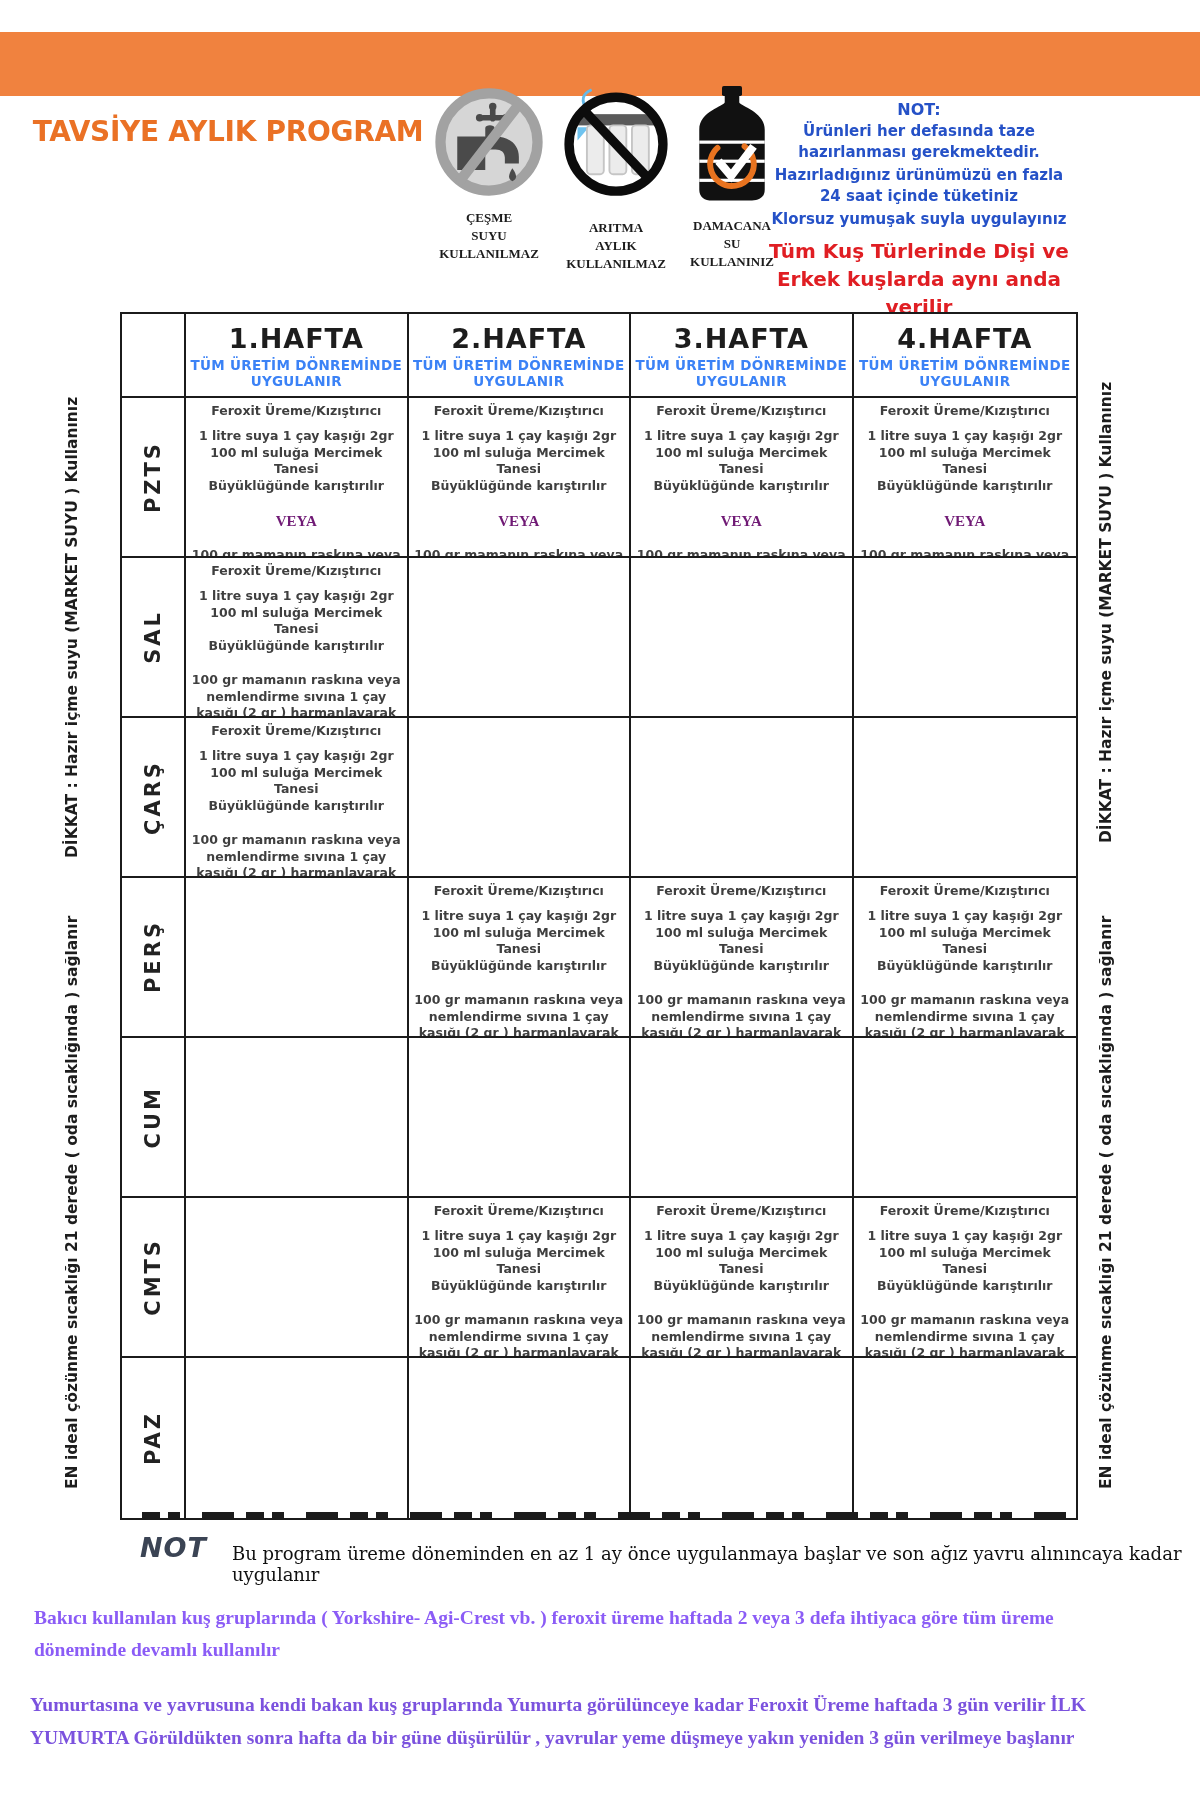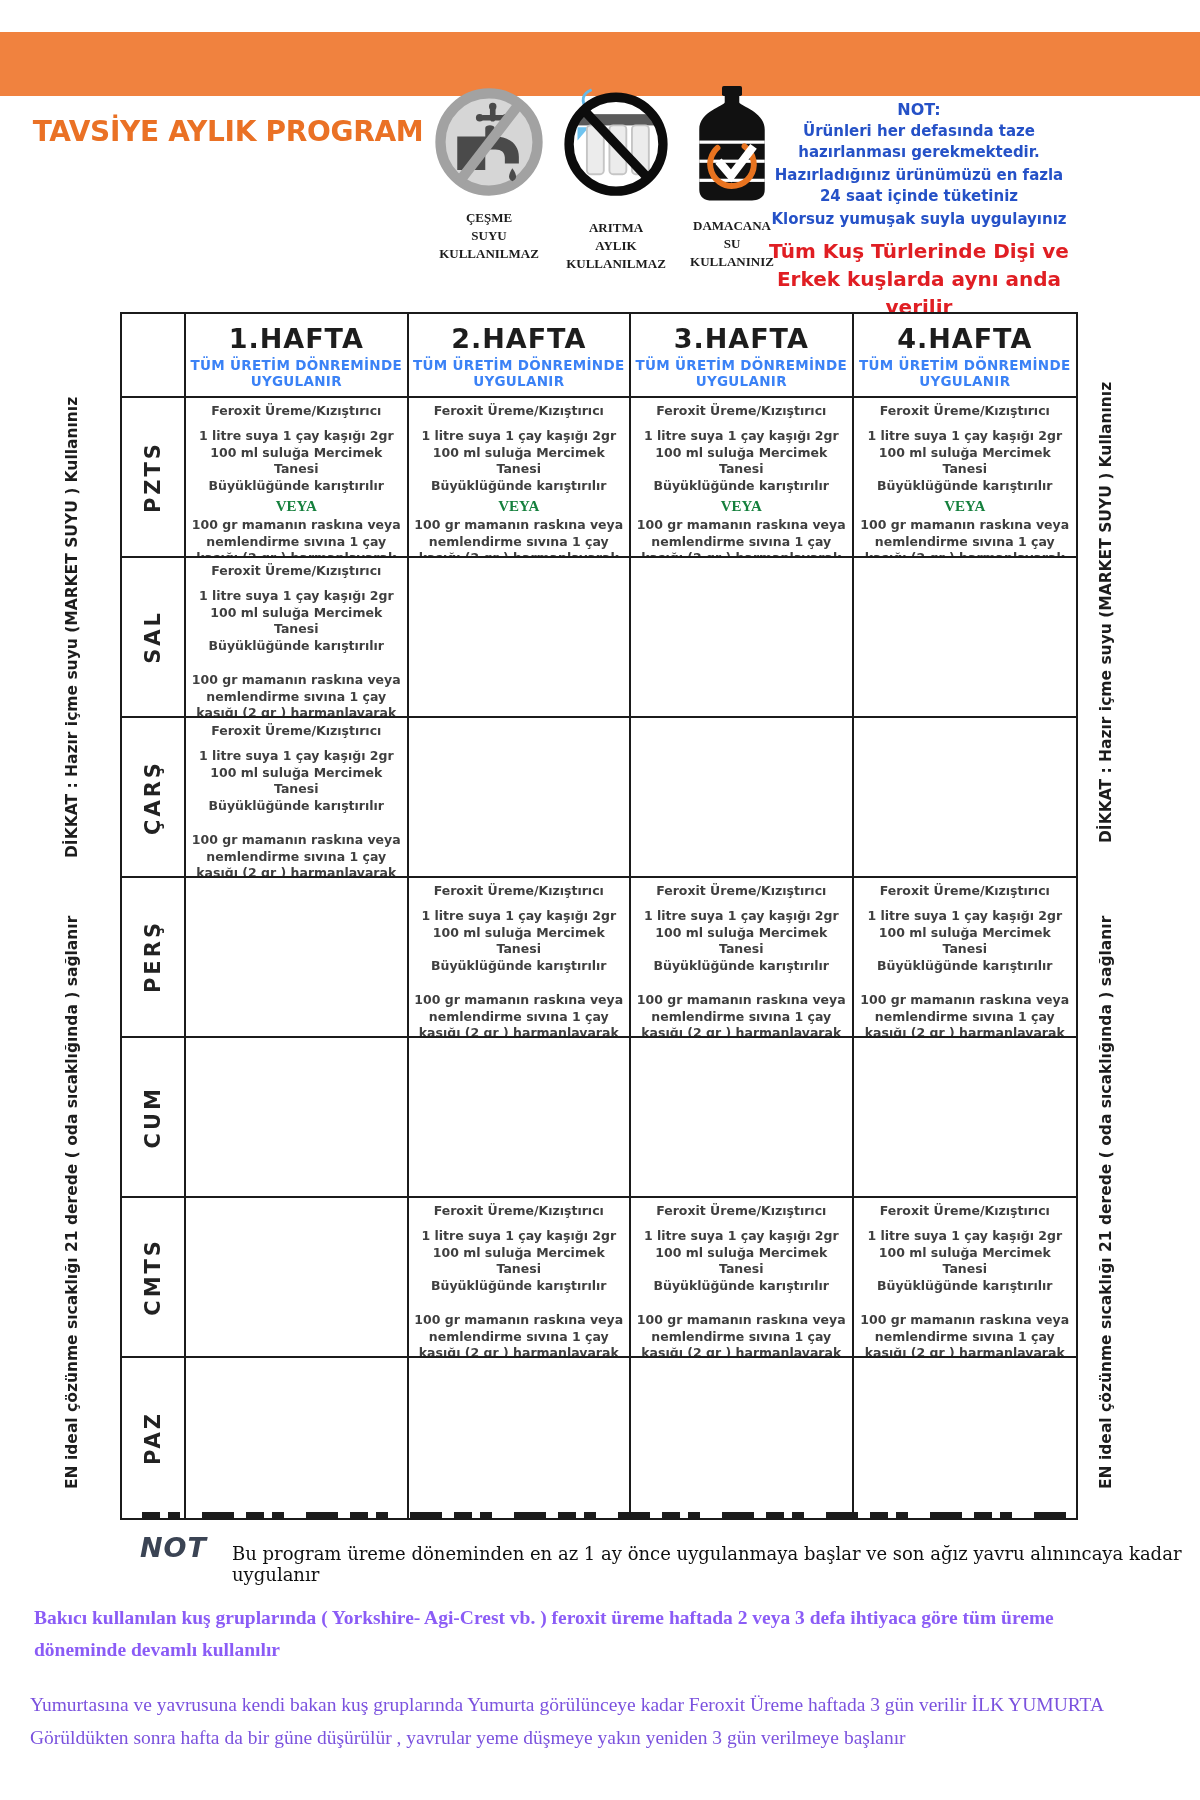--- a/index.html
+++ b/index.html
@@ -40,35 +40,35 @@
   .cell:nth-child(n+36){border-bottom:none;}
   .header-cell{text-align:center;padding-top:9px;}
   .week-title{font-size:27px;font-weight:700;letter-spacing:1px;color:#1d1d1d;}
   .week-sub{font-size:13.5px;font-weight:700;letter-spacing:0.3px;margin-top:3px;color:#3b82f6;}
   .day-cell{display:flex;align-items:center;justify-content:center;}
   .day-label{writing-mode:vertical-rl;transform:rotate(180deg);
     font-size:21px;font-weight:700;letter-spacing:3px;color:#222;}
   .data-cell{padding:5px 3px;font-size:12.5px;font-weight:600;line-height:1.34;color:#3f3f3f;text-align:center;}
   .c-line1{margin-bottom:8px;}
   .c-para{white-space:pre-line;}
-  .c-veya{color:#15803d;font-family:"Liberation Serif",serif;font-weight:700;font-size:15px;margin:1px 0;}
+  .c-veya{color:#701a75;font-family:"Liberation Serif",serif;font-weight:700;font-size:15px;margin:16px 0;}
   .c-gap{height:17px;}
 
   .clip-artifact{position:absolute;left:142px;top:1512px;width:930px;height:6px;
     background:repeating-linear-gradient(90deg,#1b1b1b 0 18px,transparent 18px 26px,#1b1b1b 26px 38px,
       transparent 38px 60px,#1b1b1b 60px 92px,transparent 92px 104px);}
 
   .not-label{position:absolute;left:140px;top:1532px;font-style:italic;font-weight:700;font-size:27px;
     color:#3B4454;letter-spacing:1px;}
   .not-text{position:absolute;left:232px;top:1543px;width:950px;font-family:"DejaVu Serif",serif;
     font-size:18px;color:#101010;}
   .red-note{position:absolute;left:34px;top:1602px;width:1105px;font-family:"Liberation Serif",serif;
     font-weight:700;font-size:19.5px;color:#8b5cf6;line-height:1.62;}
   .purple-note{position:absolute;left:30px;top:1688px;width:1148px;font-family:"Liberation Serif",serif;
-    font-weight:400;font-size:19.5px;color:#7B52DE;line-height:1.7;}
+    font-weight:700;font-size:19.5px;color:#7B52DE;line-height:1.7;}
 </style>
 </head>
 <body>
 
 <div class="page">
 
   <div class="top-bar"></div>
 
   <div class="main-title">
     <div>TAVSİYE AYLIK  PROGRAM</div>

